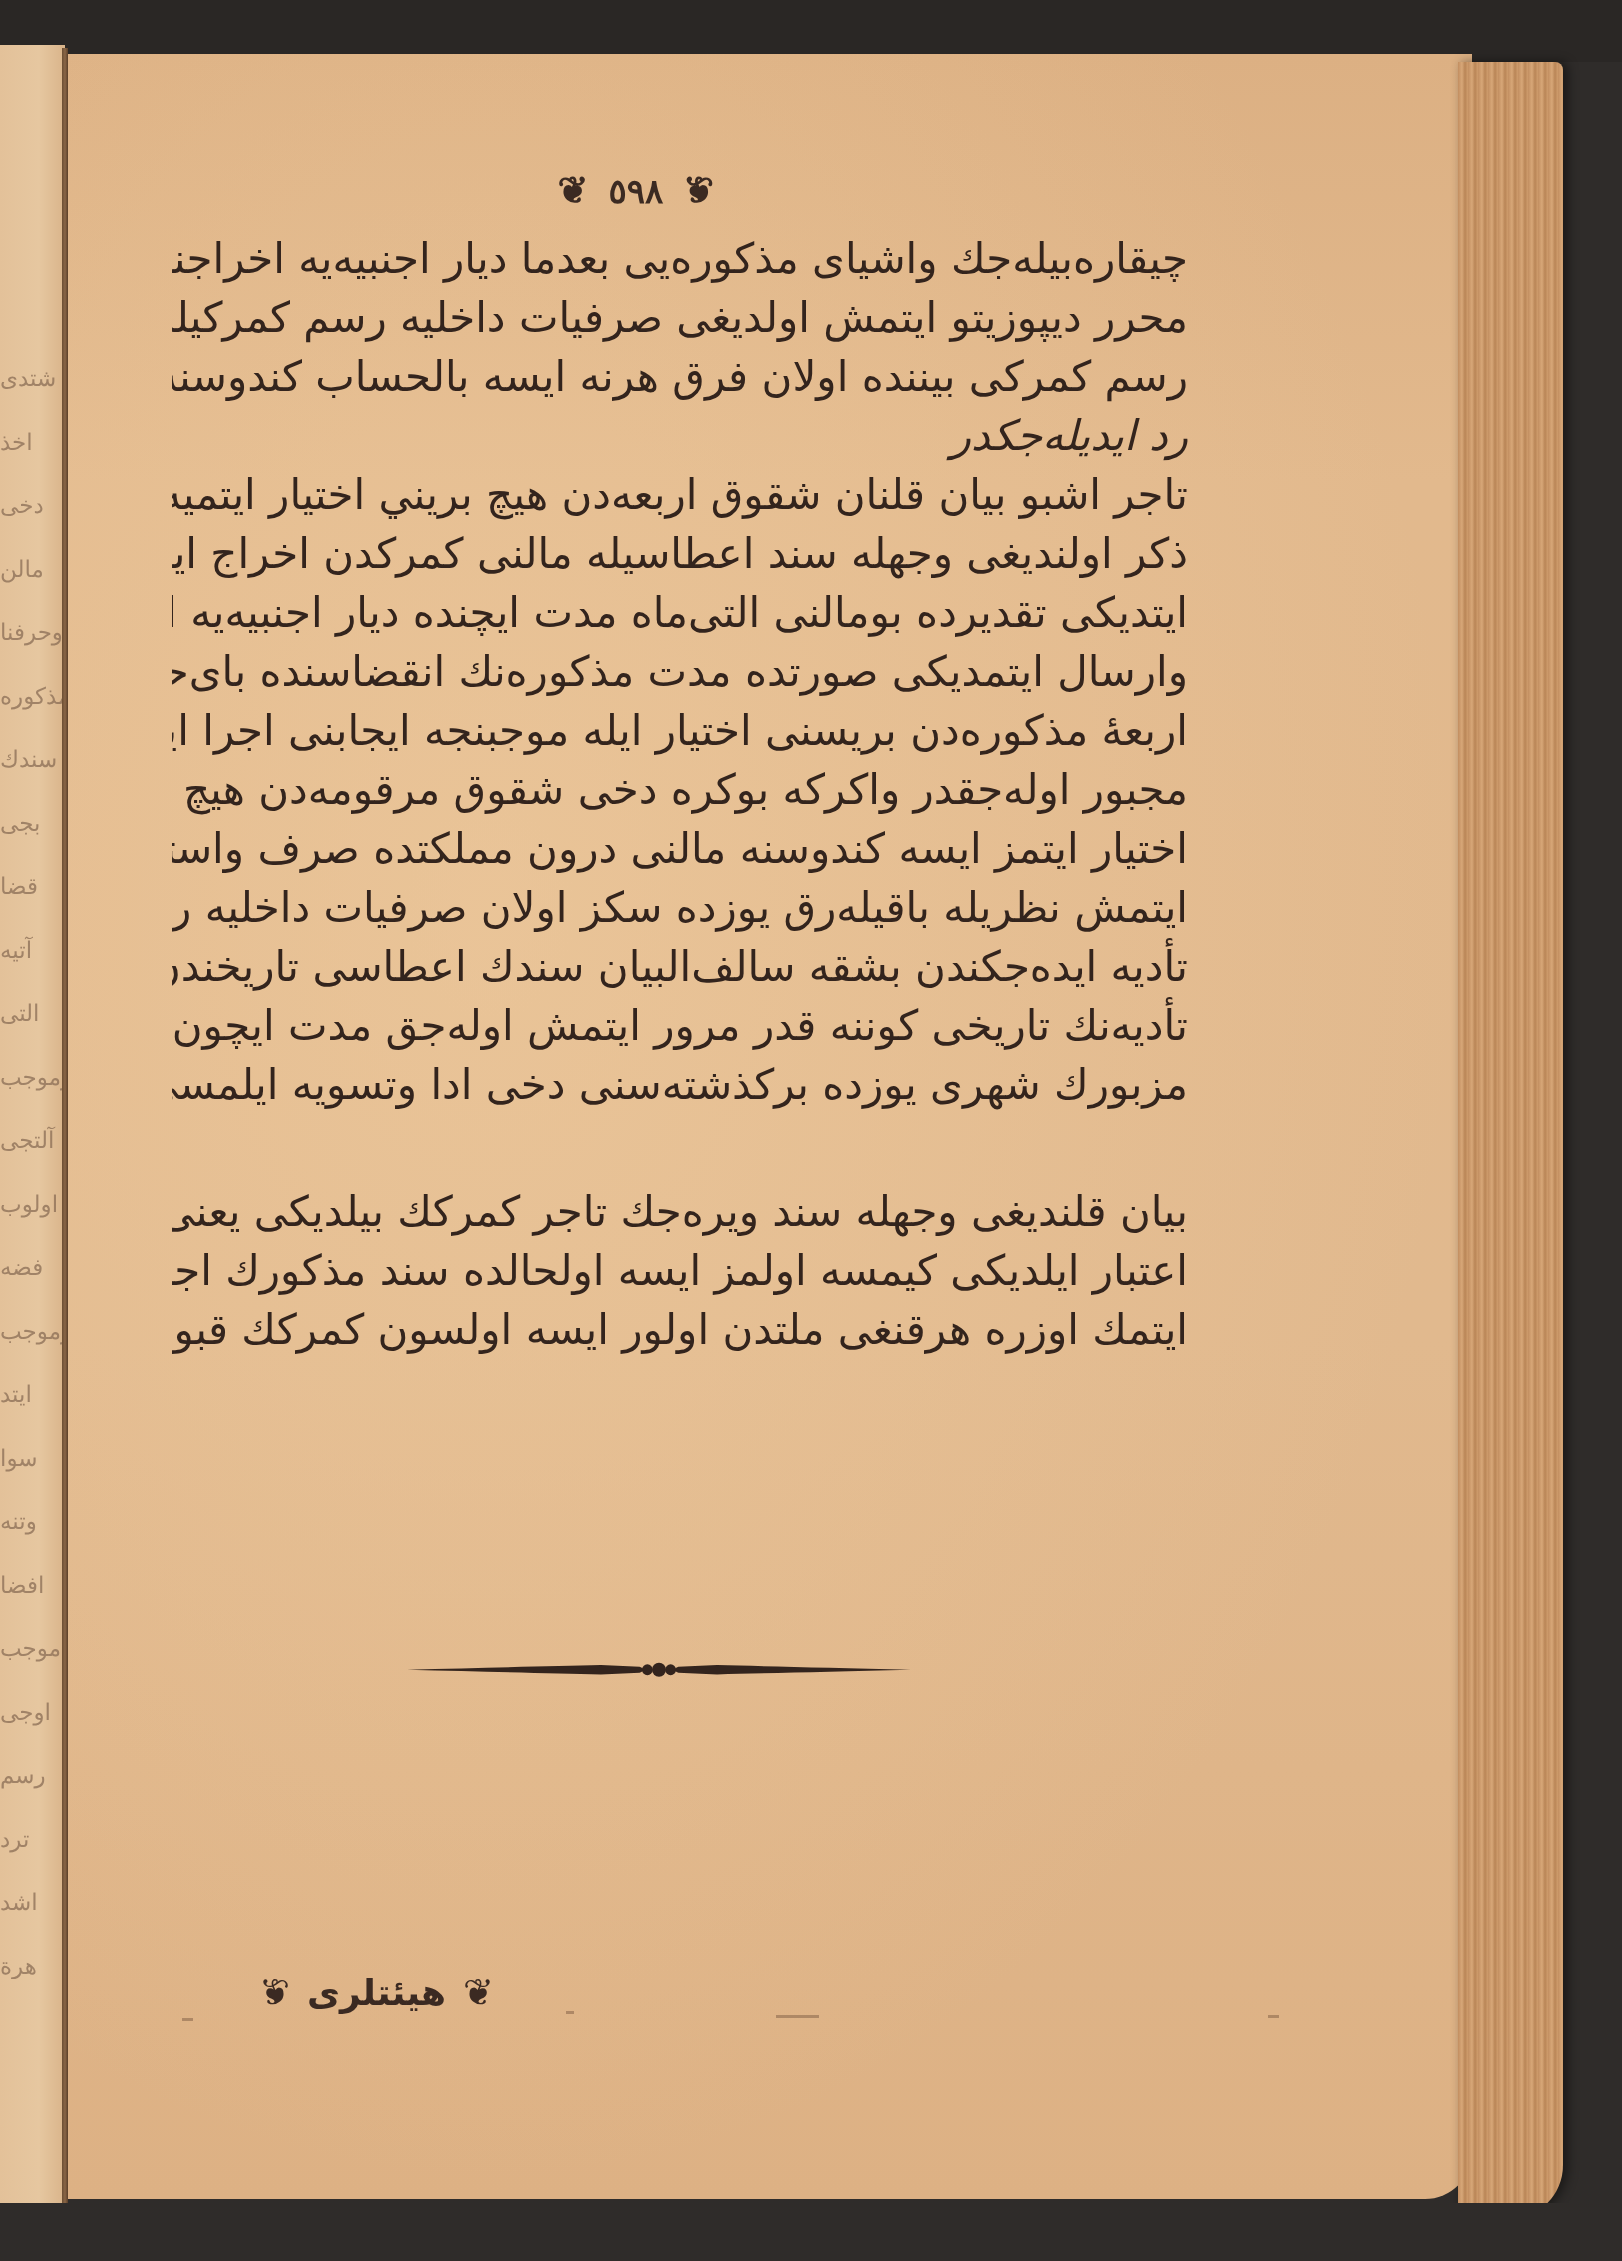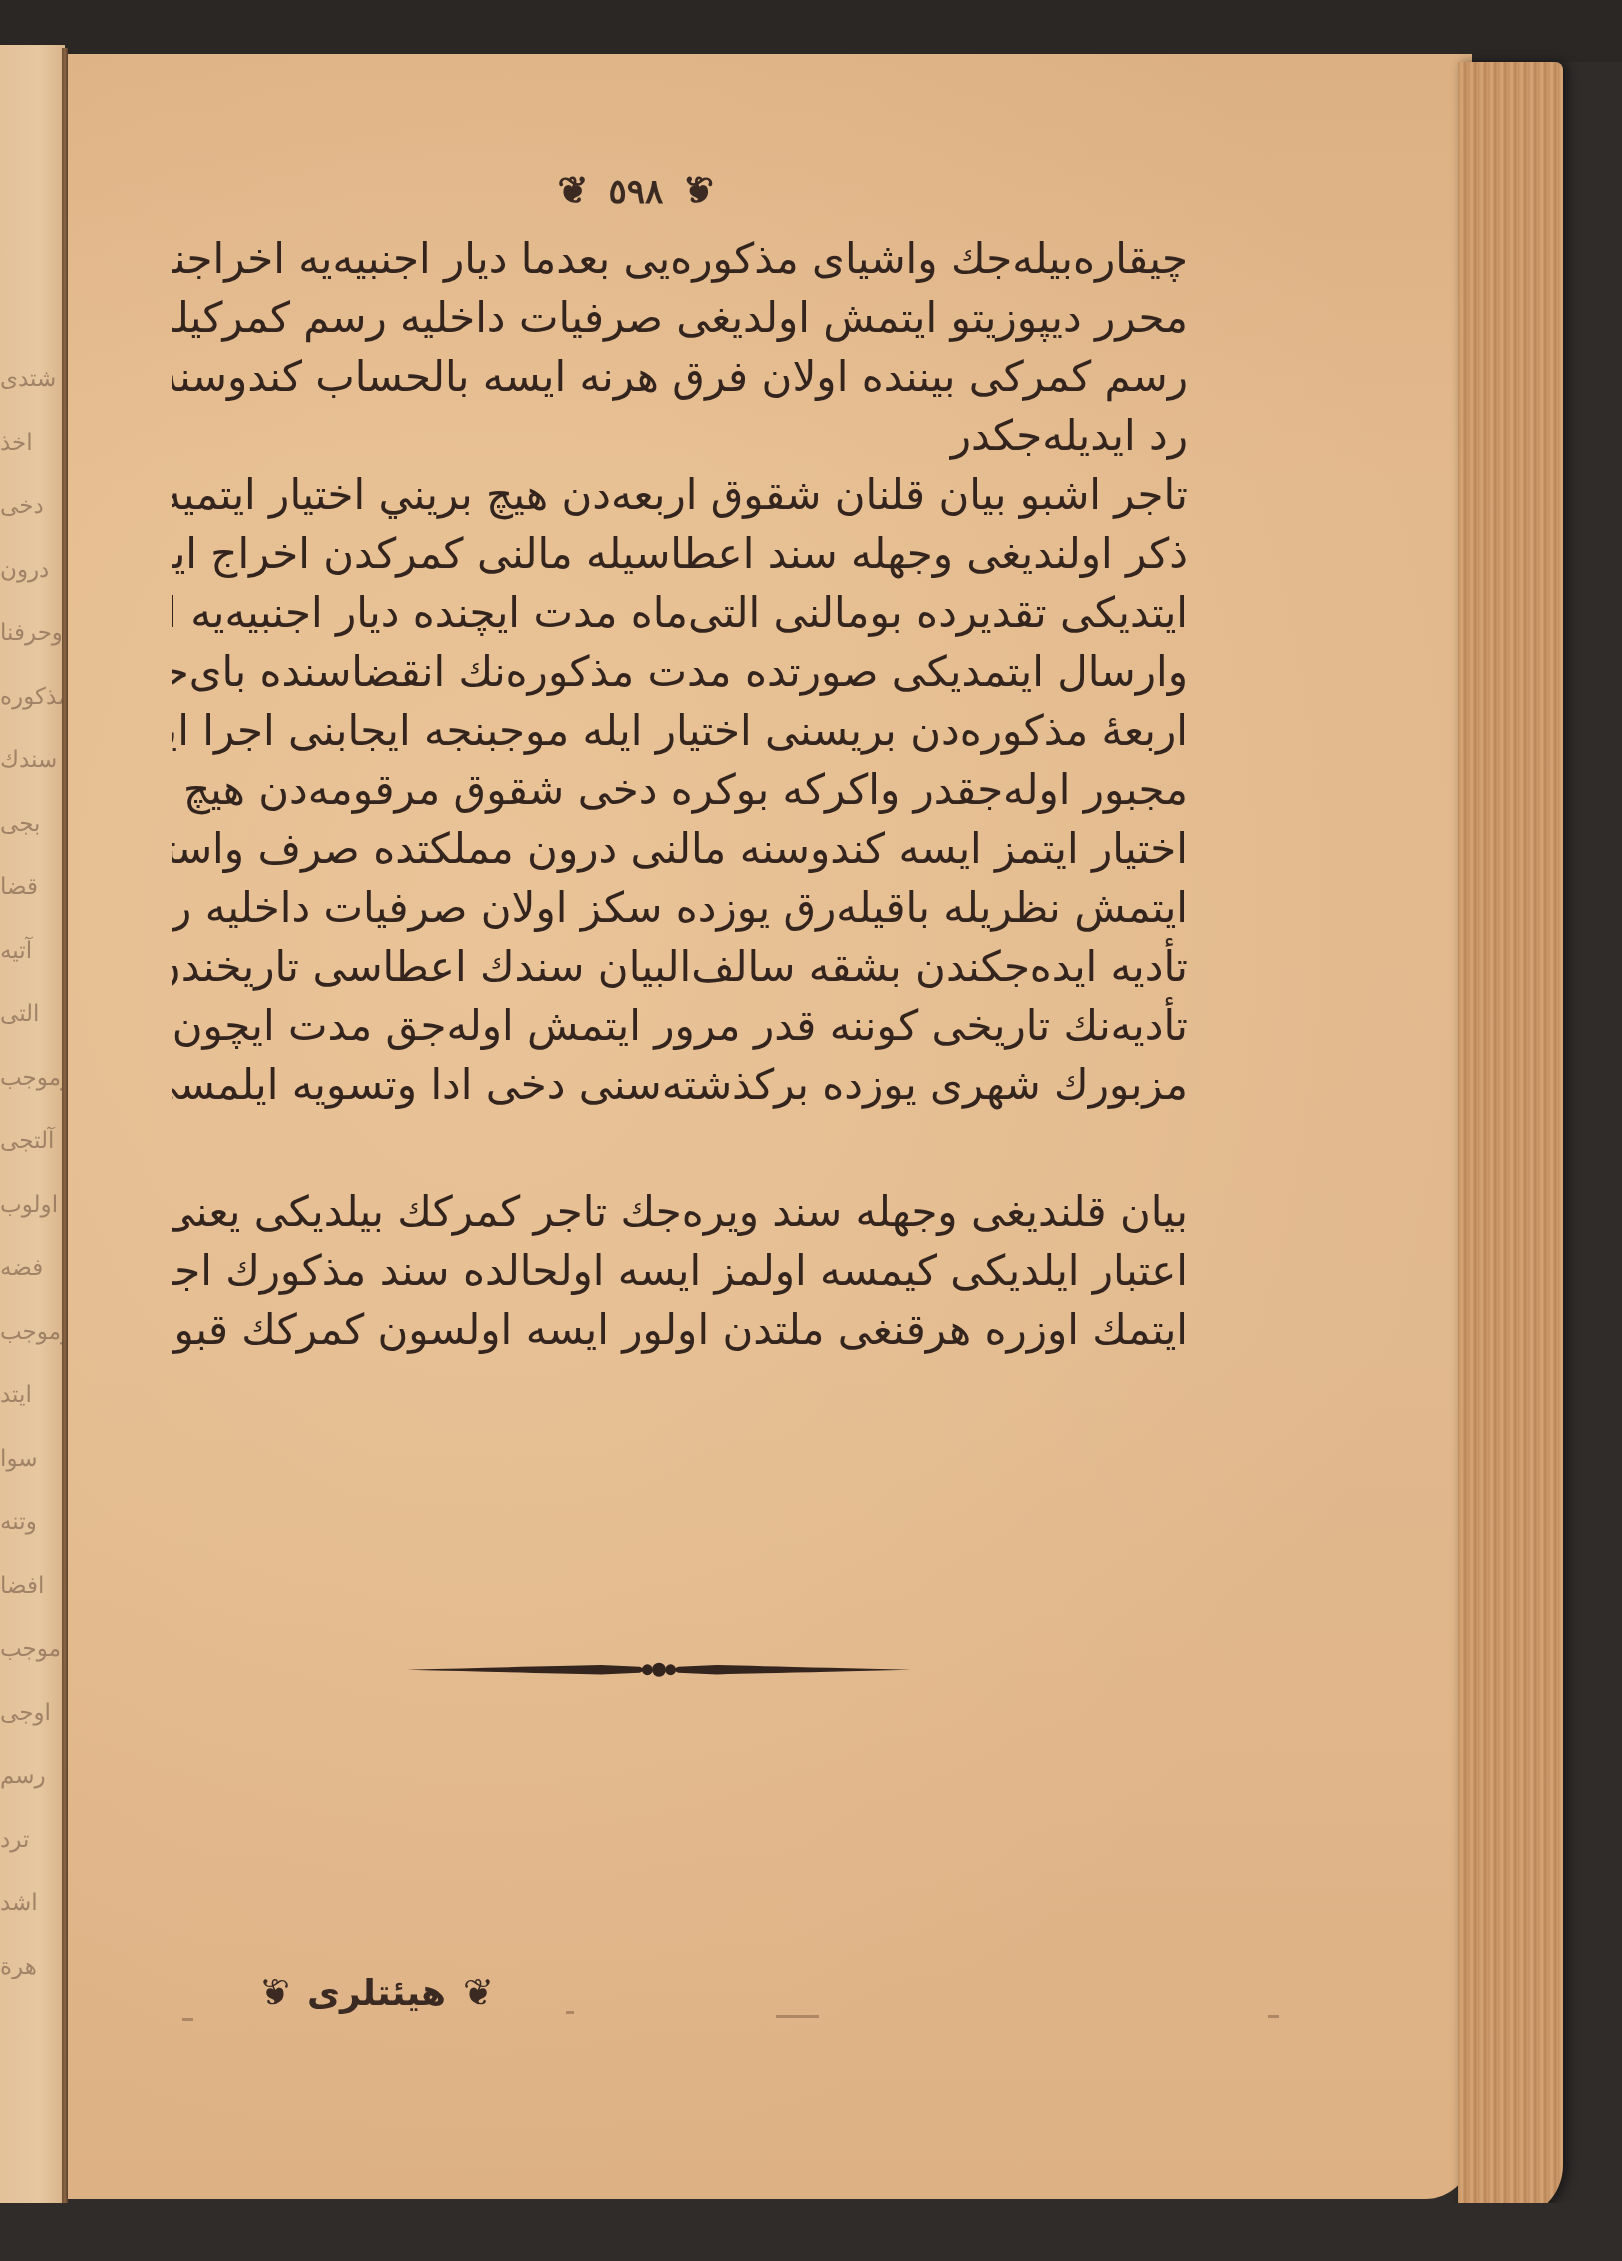--- a/index.html
+++ b/index.html
@@ -40,21 +40,21 @@
     display:flex; align-items:center; justify-content:center; gap:20px;
     color:#3b2a22; font-size:34px; font-weight:bold;
   }
   .orn { font-size:37px; color:#3b2a22; line-height:1; }
   .body-text {
     position:absolute; left:172px; top:229px; width:1016px;
     direction:rtl; color:#33241d; font-size:42px; line-height:59px;
     font-family:"DejaVu Sans", sans-serif;
   }
   .line { display:block; text-align:justify; text-align-last:justify; white-space:nowrap; overflow:hidden; height:59px; }
-  .line.short { text-align-last:right; }
+  .line.short { text-align-last:right;font-style:italic; }
   .para-gap { height:68px; }
   .separator {
     position:absolute; left:407px; top:1662px; width:504px; height:15.5px;
   }
   .catchword {
     position:absolute; left:268px; top:1961px; width:217px; height:62px;
     display:flex; align-items:center; justify-content:center; gap:17px;
     color:#3b2a22; font-size:36px; font-weight:bold; direction:rtl;
     font-family:"DejaVu Sans", sans-serif;
   }
@@ -64,21 +64,21 @@
 </head>
 <body>
 
 <div class="top-shadow"></div>
 
 <div class="left-page"></div>
 <div class="left-margin-text" id="leftMargin">
     <span>شتدی</span>
     <span>اخذ</span>
     <span>دخی</span>
-    <span>درون</span>
+    <span>مالن</span>
     <span>وحرفنا</span>
     <span>مذكوره</span>
     <span>سندك</span>
     <span>بجی</span>
     <span>قضا</span>
     <span>آتیه</span>
     <span>التی</span>
     <span>رموجب</span>
     <span>آلتجی</span>
     <span>اولوب</span>

